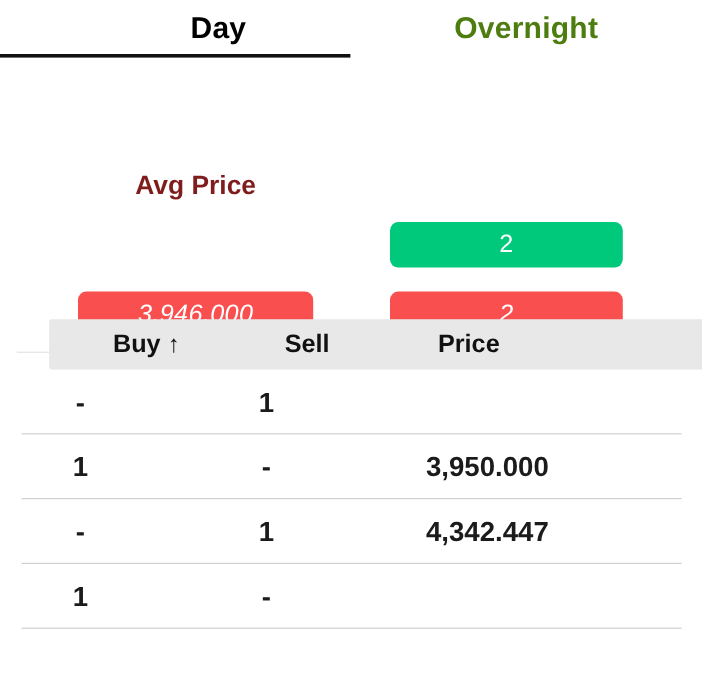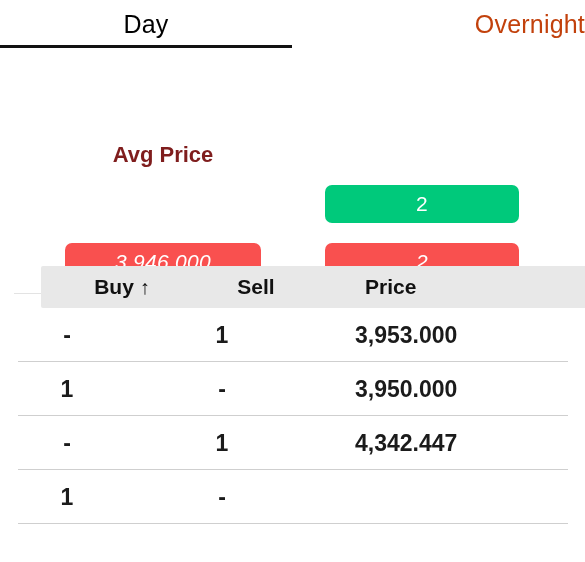--- a/index.html
+++ b/index.html
@@ -28,28 +28,28 @@
     height: 48px;
     line-height: 48px;
     text-align: center;
     font-size: 25px;
     letter-spacing: 0.2px;
   }
   .tab-day {
     left: 0;
     width: 292px;
     color: #000000;
-    font-weight: 400;
+    font-weight: 700;
+    padding-left: 36px;
   }
   .tab-overnight {
     left: 292px;
     width: 293px;
-    color: #c2410c;
-    font-weight: 400;
-    text-align: right;
+    color: #4d7c0f;
+    font-weight: 700;
   }
   .tab-underline {
     position: absolute;
     left: 0;
     top: 45px;
     width: 292px;
     height: 3px;
     background: #111111;
   }
 
@@ -185,21 +185,20 @@
       <span>Buy</span><span class="sort-arrow">↑</span>
     </div>
     <div class="th th-sell">Sell</div>
     <div class="th th-price">Price</div>
   </div>
 
   <div class="rows">
     <div class="row">
       <div class="cell cell-buy">-</div>
       <div class="cell cell-sell">1</div>
-      <div class="cell cell-price">3,953.000</div>
       <div class="row-sep"></div>
     </div>
     <div class="row">
       <div class="cell cell-buy">1</div>
       <div class="cell cell-sell">-</div>
       <div class="cell cell-price">3,950.000</div>
       <div class="row-sep"></div>
     </div>
     <div class="row">
       <div class="cell cell-buy">-</div>

